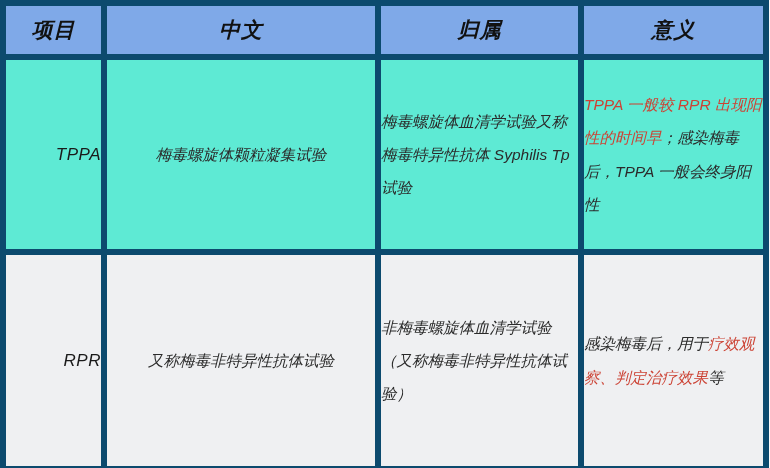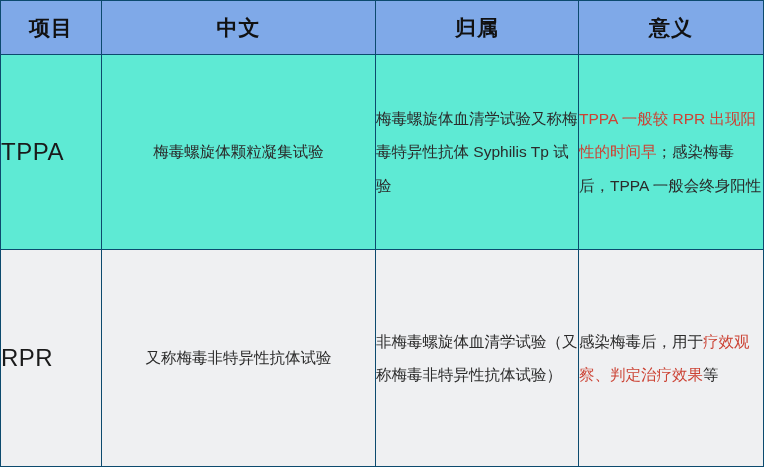--- a/index.html
+++ b/index.html
@@ -24,24 +24,25 @@
 
   table.cmp-table {
     border-collapse: collapse;
     table-layout: fixed;
     width: 763px;
     margin: 0;
   }
 
   table.cmp-table td,
   table.cmp-table th {
-    border: 1px solid #0c4a6e;
+    border: 6px solid #0c4a6e;
     padding: 0;
     vertical-align: middle;
     box-sizing: border-box;
+    font-style: italic;
   }
 
   
   col.c1 { width: 101px; }
   col.c2 { width: 274px; }
   col.c3 { width: 203px; }
   col.c4 { width: 185px; }
 
   
   tr.header-row th {
@@ -52,22 +53,22 @@
     font-size: 21px;
     color: #111111;
     letter-spacing: 1px;
   }
 
   
   tr.row-tppa td { background: #5eead4; height: 195px; }
   tr.row-rpr  td { background: #eff0f2; height: 217px; }
 
   td.code-cell {
-    text-align: left;
-    font-size: 24px;
+    text-align: right;
+    font-size: 17px;
     color: #1a1a1a;
     letter-spacing: 0.5px;
   }
 
   td.cn-cell {
     text-align: center;
     font-size: 15.5px;
     color: #2b2b2b;
     line-height: 1.9;
     padding: 0 10px;

